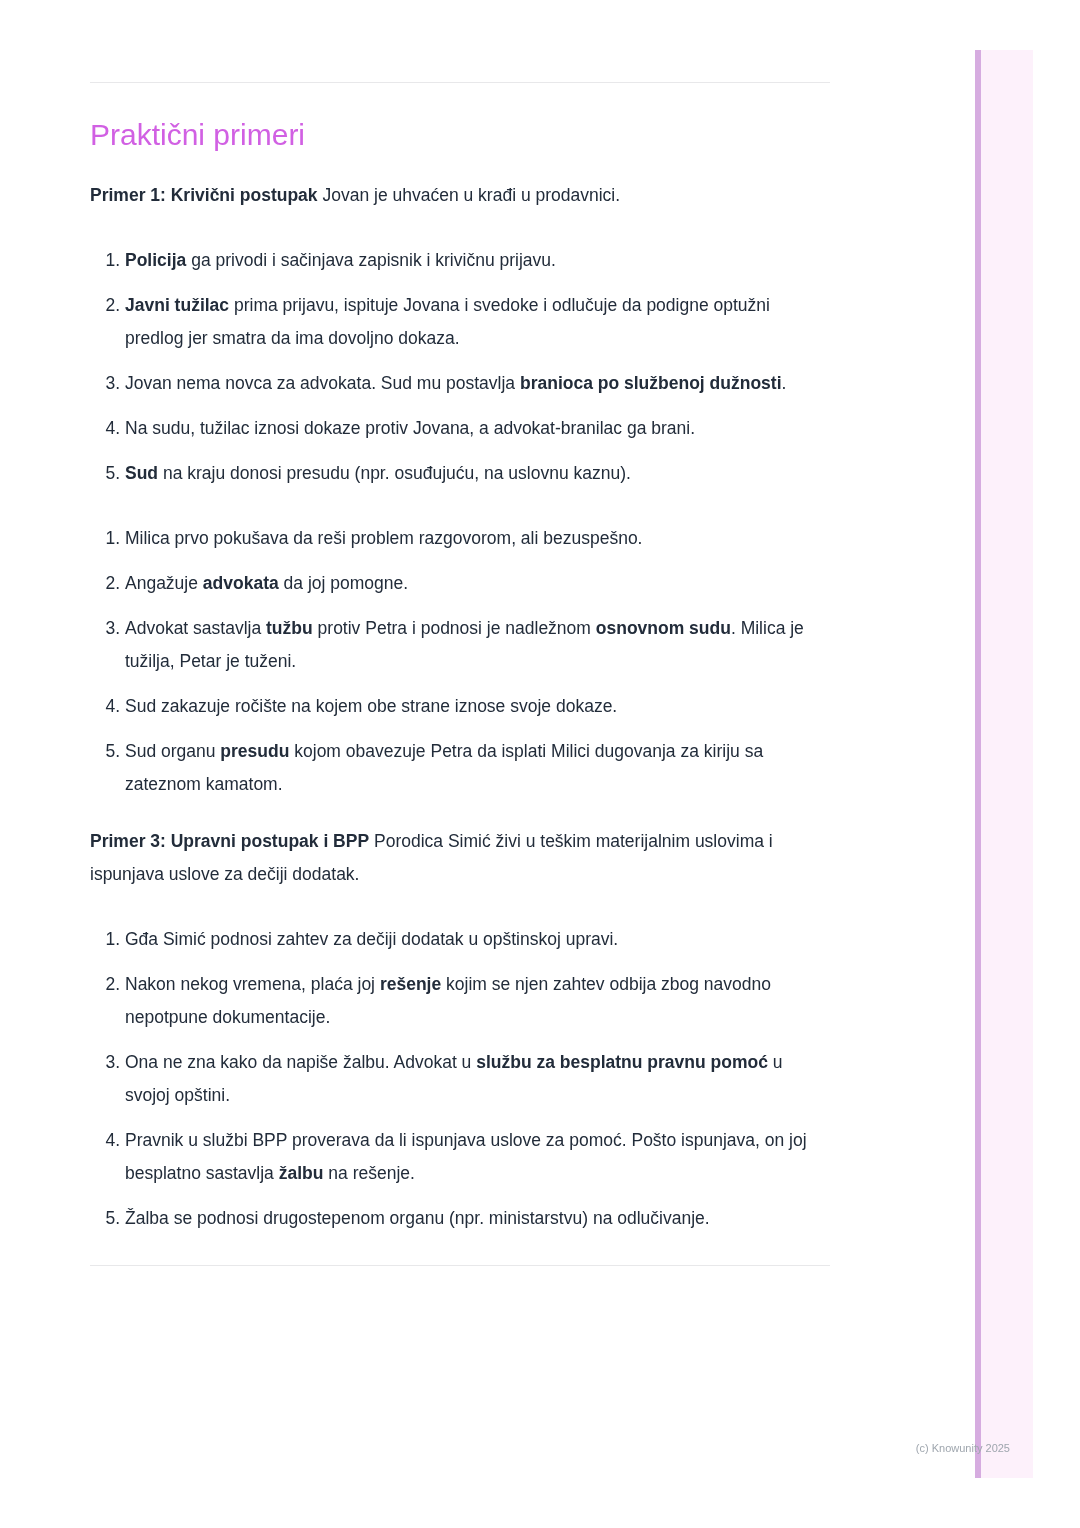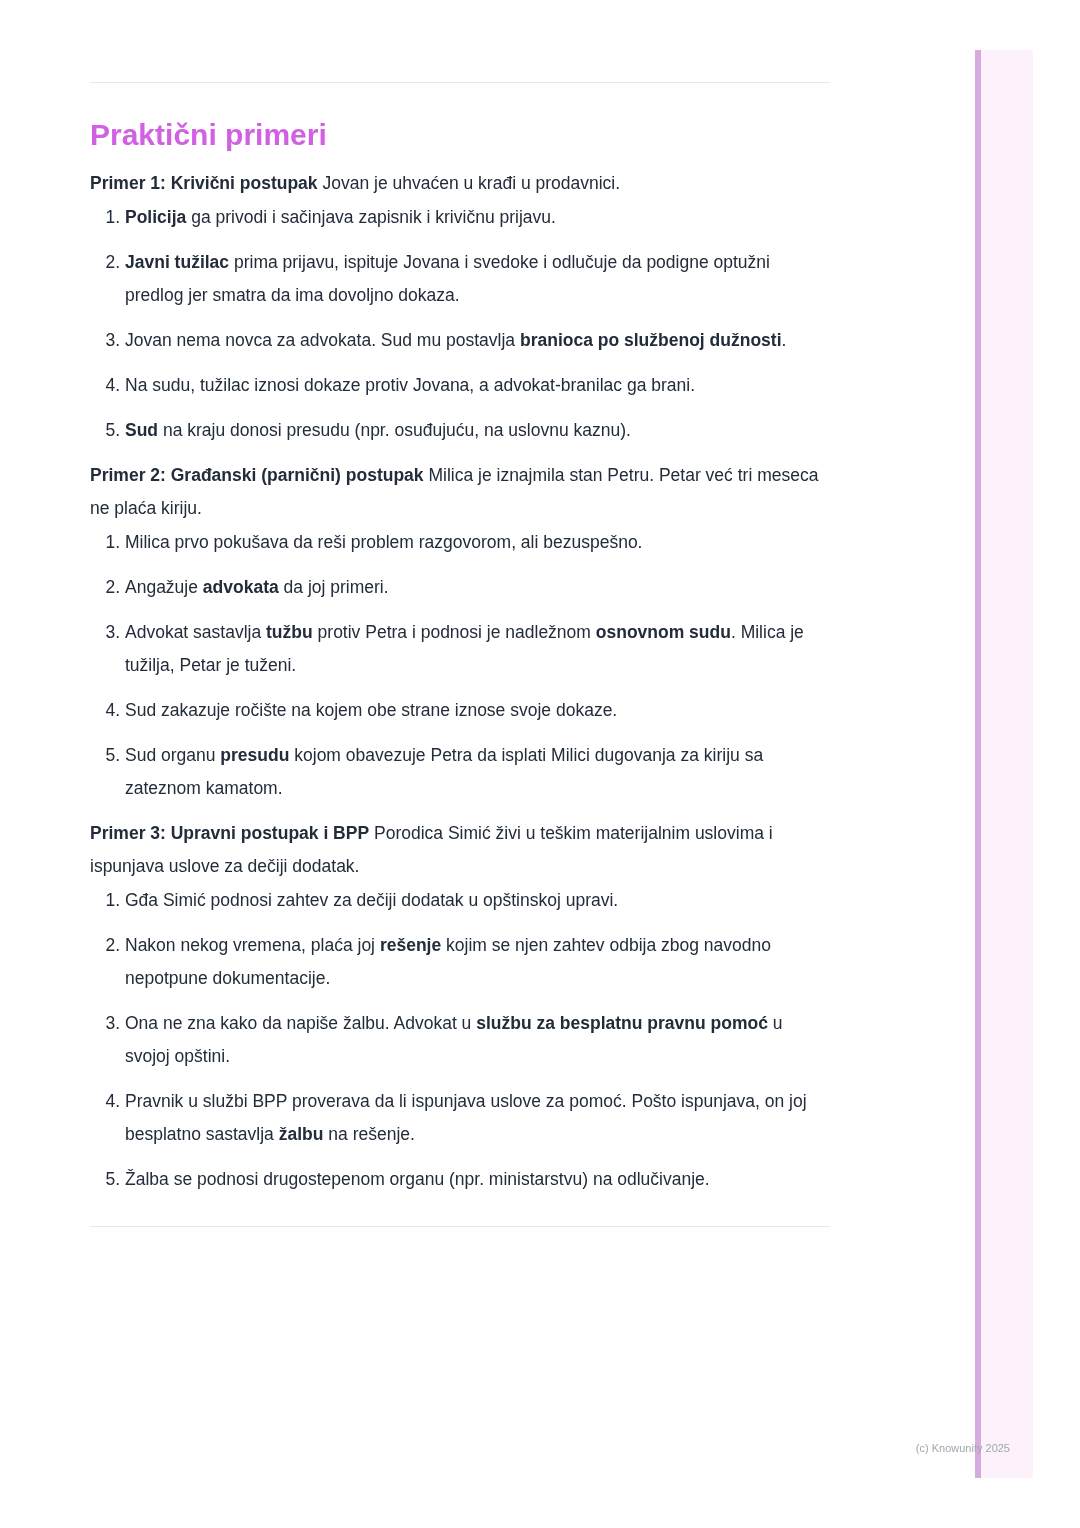--- a/index.html
+++ b/index.html
@@ -22,25 +22,25 @@
   .content{
     position:absolute;left:90px;top:0;width:740px;
     padding-top:46px;
     font-size:17.5px;line-height:33px;
   }
   ul.bullets{margin:0;padding-left:35px;list-style:disc;}
   ul.bullets li, ol li{line-height:33px;}
   hr{border:none;border-top:1px solid var(--divider);margin:36px 0 0 0;height:0;}
   hr.bottom{margin-top:30px;}
   h1{
-    font-size:30px;line-height:40px;font-weight:700;
+    font-size:30px;line-height:40px;font-weight:400;
     color:var(--accent);margin:32px 0 0 0;
   }
-  p.lead{margin:12px 0 0 0;}
-  ol.steps{margin:1px 0 0 0;padding-left:35px;list-style:decimal;}
+  p.lead{margin:24px 0 0 0;}
+  ol.steps{margin:32px 0 0 0;padding-left:35px;list-style:decimal;}
   li + li{margin-top:12px;}
   strong{font-weight:700;}
   .side-panel{
     position:absolute;left:975px;top:50px;width:52px;height:1428px;
     background:var(--bar-panel);
     border-left:6px solid var(--bar-line);
     z-index:1;
   }
   .footer{
     position:absolute;top:1440px;right:70px;
@@ -64,24 +64,23 @@
       <ol class="steps">
           <li><strong>Policija</strong><span> ga privodi i sačinjava zapisnik i krivičnu prijavu.</span></li>
           <li><strong>Javni tužilac</strong><span> prima prijavu, ispituje Jovana i svedoke i odlučuje da podigne optužni predlog jer smatra da ima dovoljno dokaza.</span></li>
           <li><span>Jovan nema novca za advokata. Sud mu postavlja </span><strong>branioca po službenoj dužnosti</strong><span>.</span></li>
           <li><span>Na sudu, tužilac iznosi dokaze protiv Jovana, a advokat-branilac ga brani.</span></li>
           <li><strong>Sud</strong><span> na kraju donosi presudu (npr. osuđujuću, na uslovnu kaznu).</span></li>
         </ol>
     </section>
 
     <section>
-      <p class="lead"><strong>Primer 2: Građanski (parnični) postupak</strong><span> Milica je iznajmila stan Petru. Petar već tri meseca ne plaća kiriju.</span></p>
       <ol class="steps">
           <li><span>Milica prvo pokušava da reši problem razgovorom, ali bezuspešno.</span></li>
-          <li><span>Angažuje </span><strong>advokata</strong><span> da joj primeri.</span></li>
+          <li><span>Angažuje </span><strong>advokata</strong><span> da joj pomogne.</span></li>
           <li><span>Advokat sastavlja </span><strong>tužbu</strong><span> protiv Petra i podnosi je nadležnom </span><strong>osnovnom sudu</strong><span>. Milica je tužilja, Petar je tuženi.</span></li>
           <li><span>Sud zakazuje ročište na kojem obe strane iznose svoje dokaze.</span></li>
           <li><span>Sud organu </span><strong>presudu</strong><span> kojom obavezuje Petra da isplati Milici dugovanja za kiriju sa zateznom kamatom.</span></li>
         </ol>
     </section>
 
     <section>
       <p class="lead"><strong>Primer 3: Upravni postupak i BPP</strong><span> Porodica Simić živi u teškim materijalnim uslovima i ispunjava uslove za dečiji dodatak.</span></p>
       <ol class="steps">
           <li><span>Gđa Simić podnosi zahtev za dečiji dodatak u opštinskoj upravi.</span></li>

